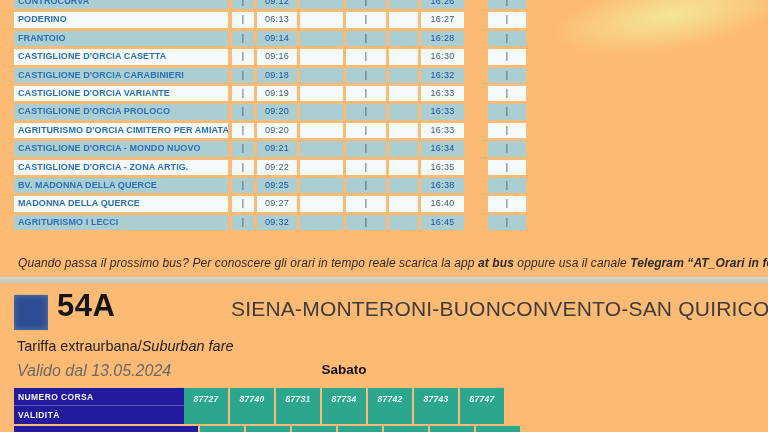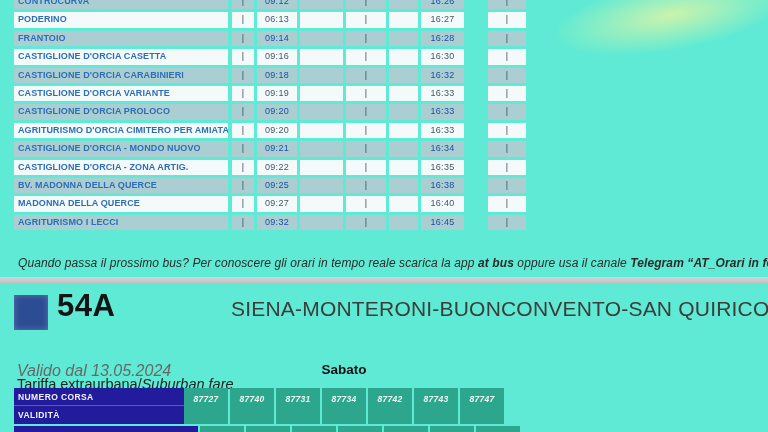--- a/index.html
+++ b/index.html
@@ -1,17 +1,17 @@
 <!DOCTYPE html>
 <html><head>
 <meta charset="utf-8">
 <style>
   html,body{margin:0;padding:0;background:#fff;}
   #stage{
-    position:relative;width:768px;height:432px;overflow:hidden;background:#5eead4;
+    position:relative;width:768px;height:432px;overflow:hidden;background:#fdba74;
     font-family:"Liberation Sans","DejaVu Sans",sans-serif;
   }
   
   .blob{
     position:absolute;top:-22px;right:-28px;width:250px;height:74px;
     background:radial-gradient(ellipse at center,rgba(240,246,160,0.75) 0%,rgba(240,246,160,0) 68%);
     transform:rotate(-10deg);
   }
   
   #stops-table{position:absolute;left:14px;top:-6px;width:520px;}
@@ -42,21 +42,21 @@
   
   #page-divider{position:absolute;left:0;top:277px;width:768px;height:6px;
     background:linear-gradient(#d4d4d4,#c2c2c2);}
   
   #line-badge{position:absolute;left:14px;top:295px;width:34px;height:35px;background:#2c4d93;
     box-shadow:inset 0 0 6px rgba(255,255,255,0.25);}
   #line-number{position:absolute;left:57px;top:288px;font-size:31px;font-weight:bold;color:#141414;
     letter-spacing:0.5px;}
   #route-name{position:absolute;left:231px;top:297px;width:537px;font-size:21px;color:#3c3c3c;
     white-space:nowrap;overflow:hidden;letter-spacing:0.2px;}
-  #fare-line{position:absolute;left:17px;top:338px;font-size:14.5px;color:#222;margin-top:38px;}
+  #fare-line{position:absolute;left:17px;top:338px;font-size:14.5px;color:#222;}
   #fare-line .it{font-style:italic;}
   #valid-from{position:absolute;left:17px;top:362px;font-size:16px;font-style:italic;color:#686868;}
   #day-label{position:absolute;left:299px;top:362px;width:90px;text-align:center;
     font-size:13.5px;font-weight:bold;color:#111;}
   
   #trips-header{position:absolute;left:14px;top:388px;width:184px;height:36px;background:#221b9c;}
   #trips-header .hline{position:absolute;left:0;top:17px;width:100%;height:1px;background:rgba(255,255,255,0.28);}
   .hdr-label{position:absolute;left:4px;font-size:8.5px;font-weight:bold;color:#f2f2ff;letter-spacing:0.4px;}
   .hdr-label.l0{top:4px;}
   .hdr-label.l1{top:22px;}

